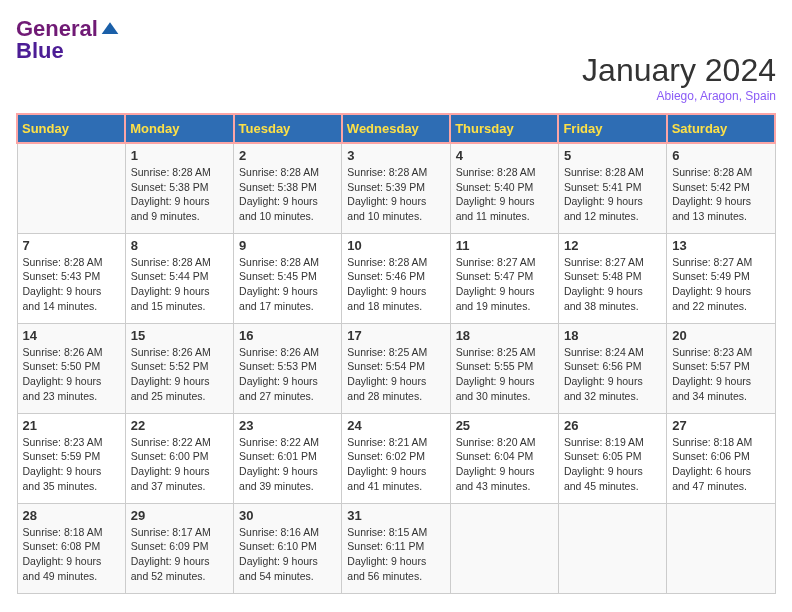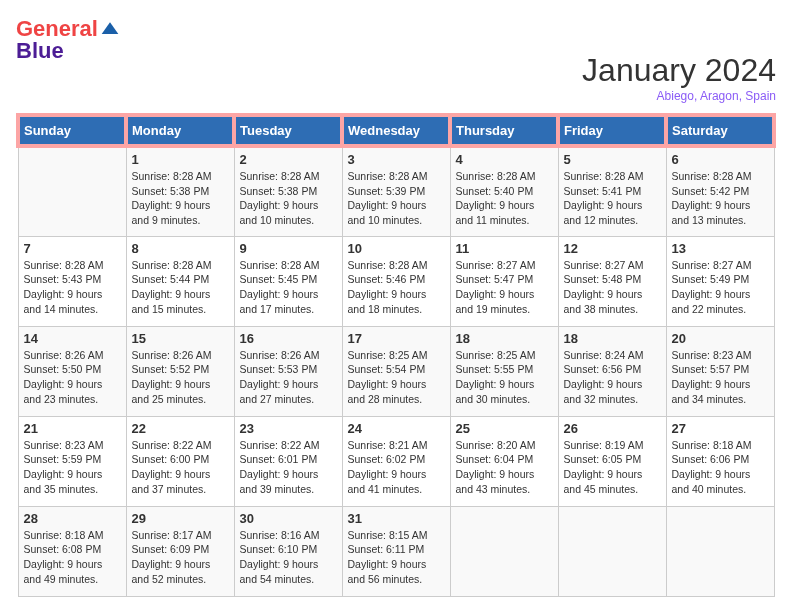--- a/index.html
+++ b/index.html
@@ -21,21 +21,21 @@
       flex-direction: column;
       align-items: flex-start;
     }
     .logo-text {
       display: flex;
       align-items: center;
     }
     .logo-general {
       font-size: 22px;
       font-weight: bold;
-      color: #ef4444;
+      color: #701a75;
     }
     .logo-blue {
       font-size: 22px;
       font-weight: bold;
       color: #4c1d95;
     }
     .logo-icon {
       width: 20px;
       height: 20px;
       margin-left: 2px;
@@ -53,26 +53,26 @@
       font-size: 12px;
       color: #8b5cf6;
     }
     table {
       width: 100%;
       border-collapse: collapse;
       table-layout: fixed;
     }
     thead tr th {
       background-color: #2e6db4;
-      color: #ffffff;
+      color: #fde047;
       font-size: 13px;
       font-weight: bold;
       padding: 6px 4px;
       text-align: left;
-      border: 4px solid #fca5a5;
+      border: 2px solid #fca5a5;
     }
     tbody tr td {
       vertical-align: top;
       border: 1px solid #ccc;
       padding: 4px 5px;
       font-size: 11px;
       color: #333;
       height: 90px;
     }
     tbody tr:nth-child(odd) td {
@@ -231,21 +231,21 @@
         <td>
           <span class="day-number">25</span>
           <div class="cell-content"><span>Sunrise: 8:20 AM</span><br><span>Sunset: 6:04 PM</span><br><span>Daylight: 9 hours and 43 minutes.</span></div>
         </td>
         <td>
           <span class="day-number">26</span>
           <div class="cell-content"><span>Sunrise: 8:19 AM</span><br><span>Sunset: 6:05 PM</span><br><span>Daylight: 9 hours and 45 minutes.</span></div>
         </td>
         <td>
           <span class="day-number">27</span>
-          <div class="cell-content"><span>Sunrise: 8:18 AM</span><br><span>Sunset: 6:06 PM</span><br><span>Daylight: 9 hours and 40 minutes.</span></div>
+          <div class="cell-content"><span>Sunrise: 8:18 AM</span><br><span>Sunset: 6:06 PM</span><br><span>Daylight: 6 hours and 47 minutes.</span></div>
         </td>
       </tr>
       <tr>
         <td>
           <span class="day-number">28</span>
           <div class="cell-content"><span>Sunrise: 8:18 AM</span><br><span>Sunset: 6:08 PM</span><br><span>Daylight: 9 hours and 49 minutes.</span></div>
         </td>
         <td>
           <span class="day-number">29</span>
           <div class="cell-content"><span>Sunrise: 8:17 AM</span><br><span>Sunset: 6:09 PM</span><br><span>Daylight: 9 hours and 52 minutes.</span></div>

